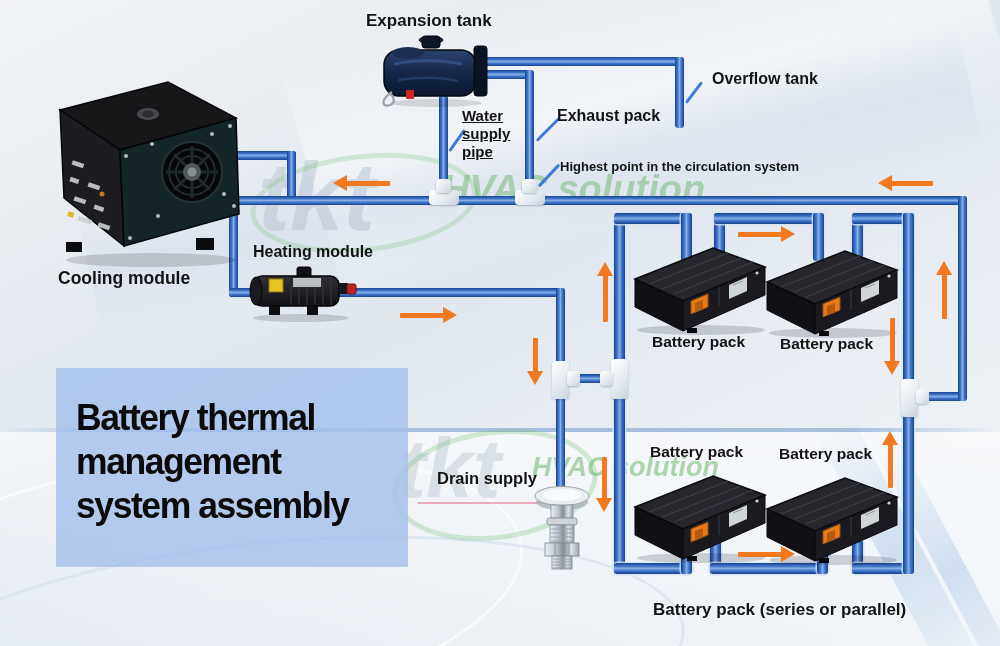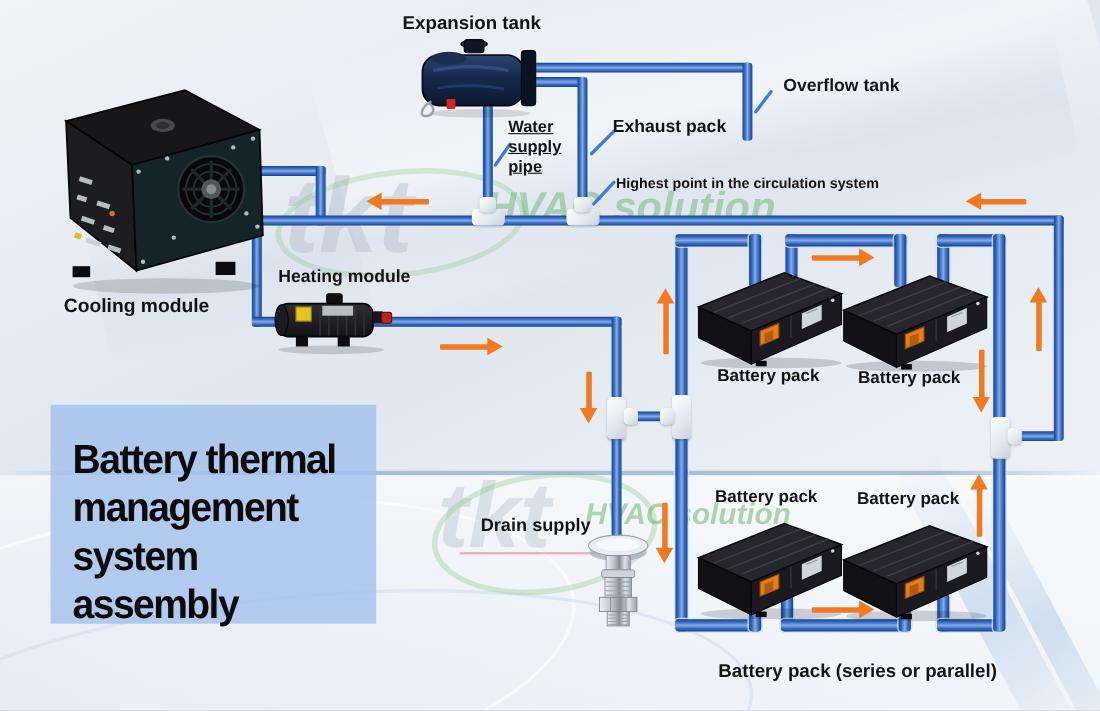--- a/index.html
+++ b/index.html
@@ -12,21 +12,21 @@
     background:linear-gradient(to right,rgba(150,180,215,0),rgba(150,180,215,.8) 15%,rgba(150,180,215,.8) 85%,rgba(150,180,215,0));}
   .lower-light{position:absolute;left:0;top:432px;width:1000px;height:214px;
     background:linear-gradient(to bottom,rgba(255,255,255,.6),rgba(232,240,247,.15));}
   .curve{position:absolute;border:3px solid rgba(255,255,255,.55);border-radius:50%;}
   .ribbon{position:absolute;background:linear-gradient(to bottom,rgba(255,255,255,0),rgba(140,180,220,.35),rgba(255,255,255,0));}
   
   .wm{position:absolute;z-index:1;font-style:italic;font-weight:bold;white-space:nowrap;}
   .wm-ring{position:absolute;z-index:1;border-radius:50%;}
   .wm-line{position:absolute;z-index:1;height:2px;background:rgba(225,110,135,.55);}
   
-  #title-panel{position:absolute;left:46px;top:368px;width:296px;height:199px;z-index:2;
+  #title-panel{position:absolute;left:56px;top:368px;width:352px;height:199px;z-index:2;
     background:rgba(164,193,236,.82);}
   #title-text{position:absolute;left:20px;top:28px;font-size:37px;line-height:44px;font-weight:bold;
     color:#0b0b0c;white-space:pre-line;letter-spacing:-1.5px;transform:scaleX(.96);transform-origin:left top;}
   
   .pp{position:absolute;z-index:3;border-radius:3px;}
   .pp.h{background:linear-gradient(to bottom,#16418f,#3f74c8 28%,#85ace6 50%,#3f74c8 72%,#16418f);}
   .pp.v{background:linear-gradient(to right,#16418f,#3f74c8 28%,#85ace6 50%,#3f74c8 72%,#16418f);}
   .pp.lp{box-shadow:0 0 0 1.5px rgba(214,228,243,.8);}
   
   .fit{position:absolute;z-index:4;background:linear-gradient(135deg,#ffffff,#e2e8ee 60%,#c9d1d9);

